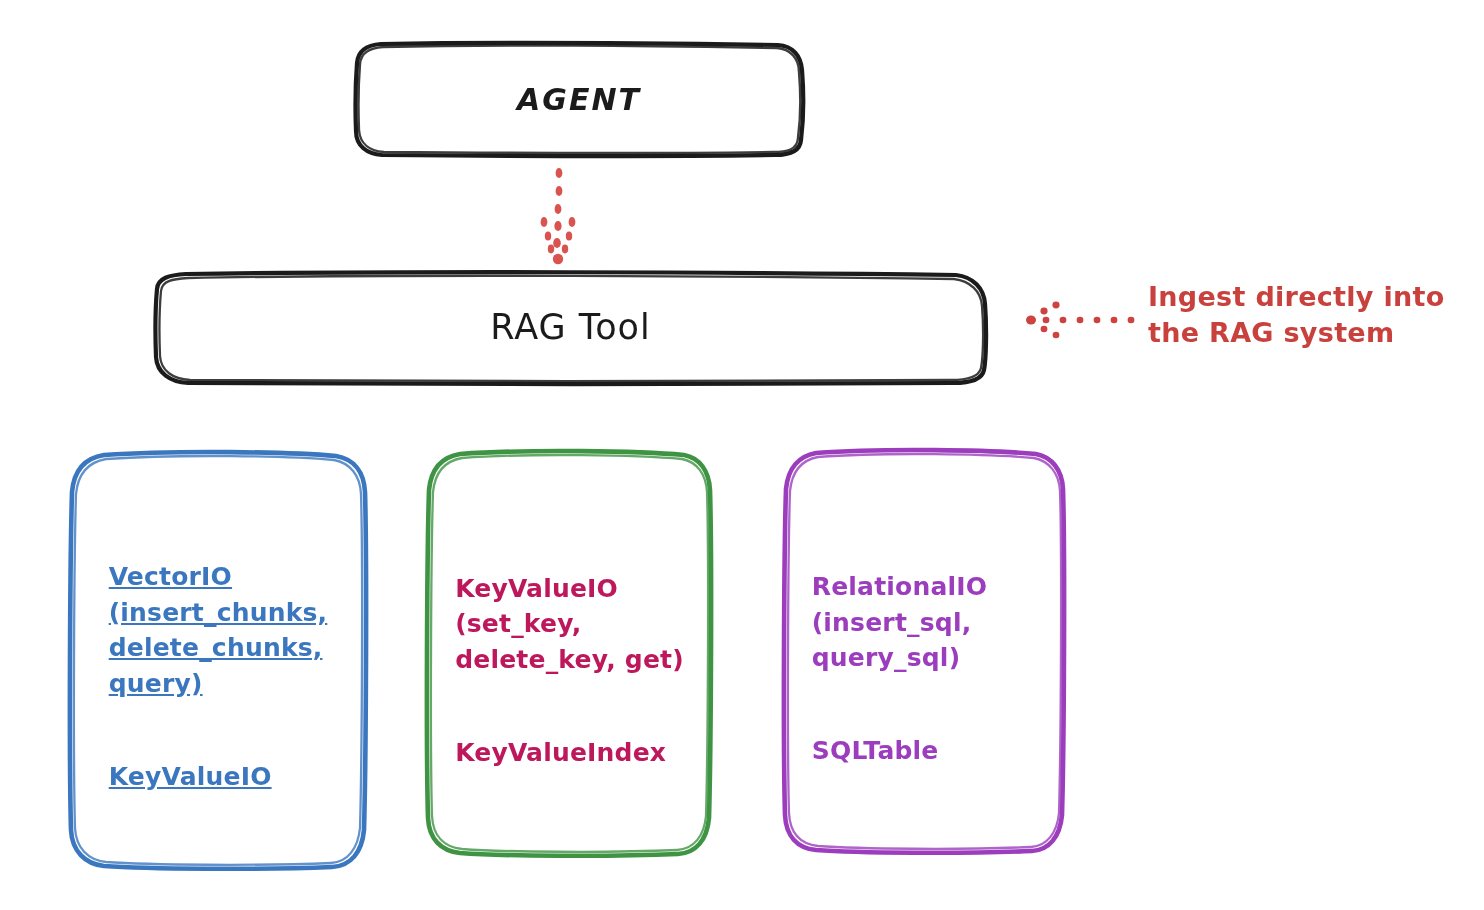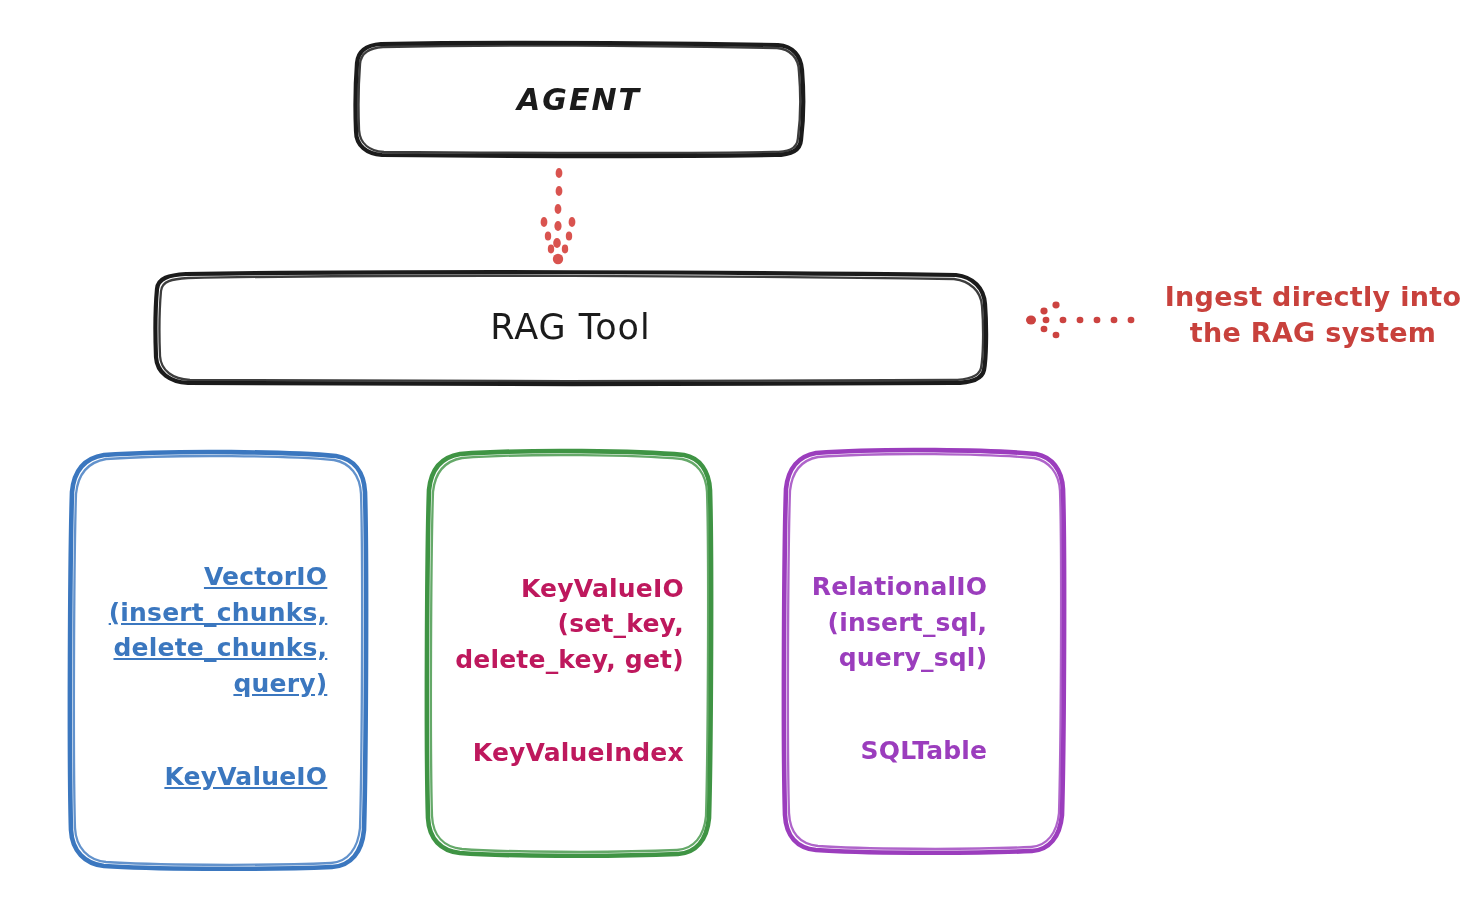--- a/index.html
+++ b/index.html
@@ -23,21 +23,21 @@
     height: 910px;
   }
 
   
   .node {
     position: absolute;
     box-sizing: border-box;
     display: flex;
     align-items: center;
     justify-content: center;
-    text-align: right;
+    text-align: left;
     background: transparent;
     z-index: 3;
   }
 
   .node .node-label {
     position: relative;
     z-index: 4;
     white-space: pre-line;
     line-height: 1.3;
     letter-spacing: 0.5px;
@@ -109,21 +109,20 @@
     display: block;
     height: 22px;
   }
 
   
   #annotation-text {
     position: absolute;
     left: 1148px;
     top: 279px;
     width: 330px;
-    text-align: center;
     font-family: "DejaVu Sans", sans-serif;
     font-weight: 700;
     font-size: 27px;
     line-height: 1.35;
     letter-spacing: 0.3px;
     color: #c8413c;
     white-space: pre-line;
     z-index: 5;
   }
 </style>

